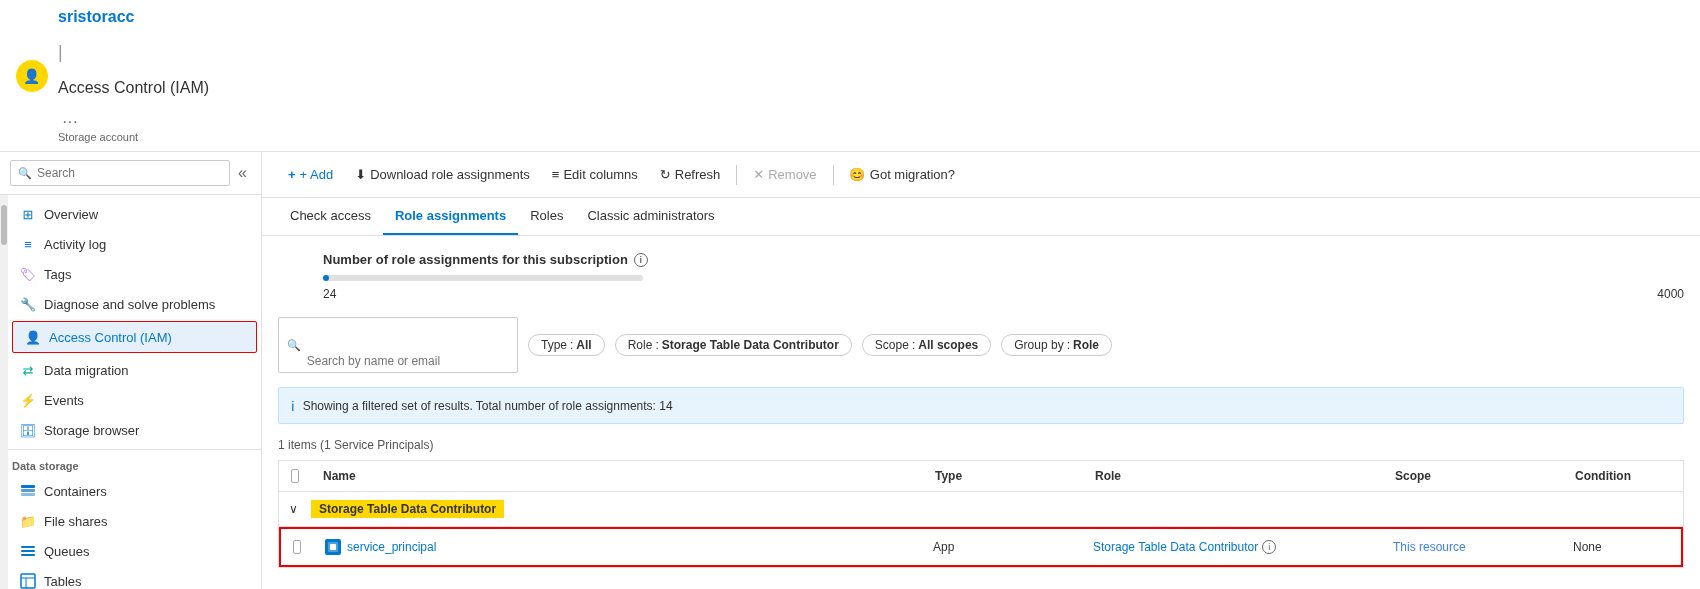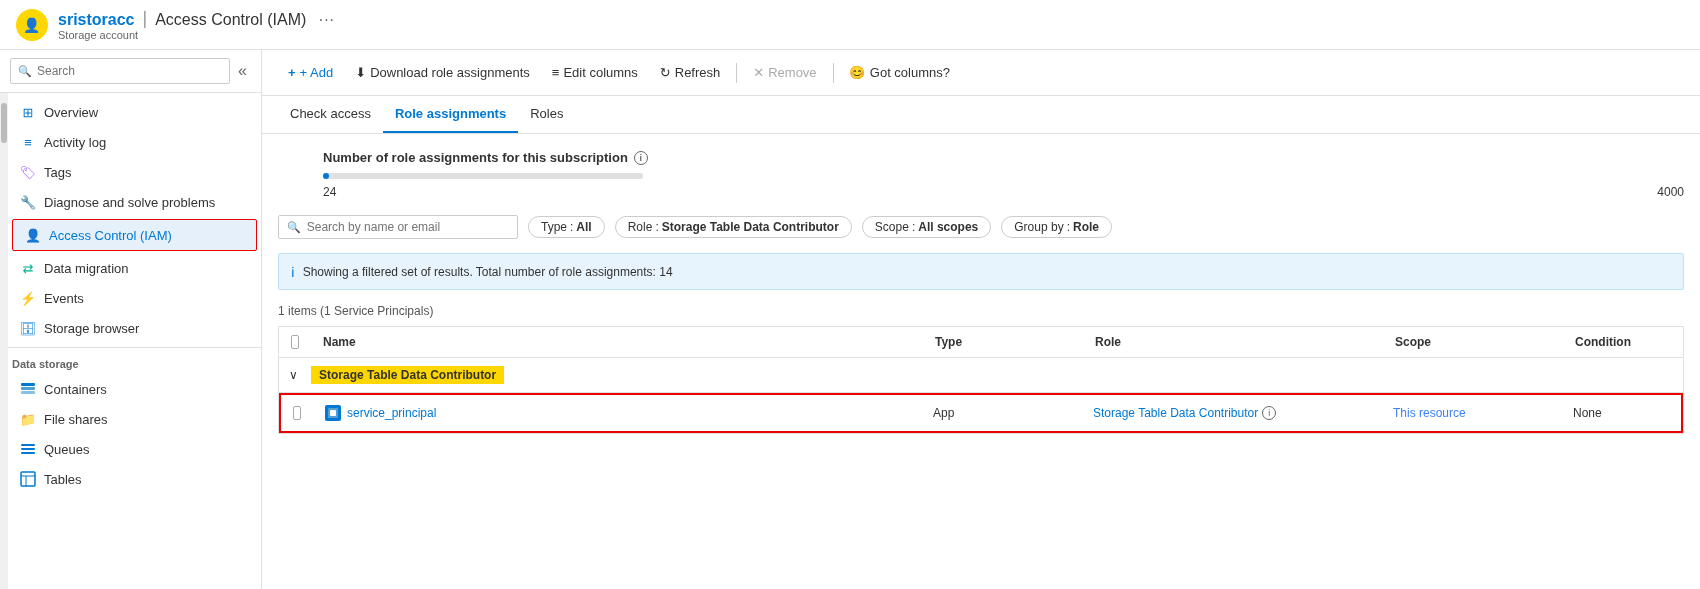--- a/index.html
+++ b/index.html
@@ -4,21 +4,21 @@
   <style>
     * { box-sizing: border-box; margin: 0; padding: 0; }
     body { font-family: 'Segoe UI', Arial, sans-serif; font-size: 13px; background: #fff; color: #333; display: flex; flex-direction: column; height: 589px; overflow: hidden; }
   </style>
 </head>
 <body>
 
 <div style="display:flex;align-items:center;padding:8px 16px;border-bottom:1px solid #e0e0e0;background:#fff;gap:10px;">
   <div style="width:32px;height:32px;border-radius:50%;background:#ffd700;display:flex;align-items:center;justify-content:center;font-size:14px;">👤</div>
   <div style="display:flex;flex-direction:column;">
-    <div style="display:flex;align-items:flex-end;gap:8px;">
+    <div style="display:flex;align-items:flex-start;gap:16px;flex-direction:column;">
       <span style="font-weight:700;font-size:16px;color:#0078d4;cursor:pointer;">sristoracc</span>
       <span style="color:#999;font-size:18px;">|</span>
       <span style="font-size:16px;font-weight:400;color:#333;">Access Control (IAM)</span>
       <span style="color:#666;font-size:16px;cursor:pointer;margin-left:4px;">···</span>
     </div>
     <span style="font-size:11px;color:#666;">Storage account</span>
   </div>
 </div>
 
 <div style="display:flex;flex:1;overflow:hidden;">
@@ -143,33 +143,36 @@
         <span>Refresh</span>
       </button>
       <div style="width:1px;height:20px;background:#ccc;margin:0 4px;"></div>
       <button style="display:flex;align-items:center;gap:4px;padding:5px 10px;background:none;border:none;cursor:pointer;font-size:13px;color:#aaa;border-radius:2px;">
         <span>✕</span>
         <span>Remove</span>
       </button>
       <div style="width:1px;height:20px;background:#ccc;margin:0 4px;"></div>
       <button style="display:flex;align-items:center;gap:4px;padding:5px 10px;background:none;border:none;cursor:pointer;font-size:13px;color:#333;border-radius:2px;">
         <span>😊</span>
-        <span>Got columns?</span>
+        <span>Got migration?</span>
       </button>
     </div>
 
     <div style="display:flex;align-items:center;padding:0 16px;border-bottom:1px solid #e0e0e0;">
       <div style="padding:10px 12px;cursor:pointer;font-size:13px;color:#333;border-bottom:2px solid transparent;white-space:nowrap;">
         <span>Check access</span>
       </div>
       <div style="padding:10px 12px;cursor:pointer;font-size:13px;color:#0078d4;border-bottom:2px solid #0078d4;font-weight:600;white-space:nowrap;">
         <span>Role assignments</span>
       </div>
       <div style="padding:10px 12px;cursor:pointer;font-size:13px;color:#333;border-bottom:2px solid transparent;white-space:nowrap;">
         <span>Roles</span>
+      </div>
+      <div style="padding:10px 12px;cursor:pointer;font-size:13px;color:#333;border-bottom:2px solid transparent;white-space:nowrap;">
+        <span>Classic administrators</span>
       </div>
     </div>
 
     <div style="padding:16px;flex:1;overflow-y:auto;">
 
       <div style="margin-bottom:16px;margin-left:45px;">
         <div style="font-size:13px;font-weight:600;margin-bottom:8px;display:flex;align-items:center;gap:6px;">
           <span>Number of role assignments for this subscription</span>
           <span style="display:inline-flex;align-items:center;justify-content:center;width:14px;height:14px;border-radius:50%;border:1px solid #666;font-size:9px;color:#666;cursor:pointer;">i</span>
         </div>
@@ -179,21 +182,21 @@
         <div style="display:flex;font-size:12px;color:#333;gap:10px;">
           <span>24</span>
           <span style="flex:1;min-width:260px;"></span>
           <span>4000</span>
         </div>
       </div>
 
       <div style="display:flex;align-items:center;gap:10px;margin-bottom:14px;flex-wrap:wrap;">
         <div style="display:flex;align-items:center;border:1px solid #ccc;border-radius:2px;padding:4px 8px;gap:6px;min-width:240px;">
           <span style="color:#666;font-size:11px;">🔍</span>
-          <input style="border: none; outline: none; font-size: 12px; color: #b91c1c; width: 180px;" placeholder="Search by name or email">
+          <input style="border: none; outline: none; font-size: 12px; color: #b91c1c; width: 180px; margin-top: 32px;" placeholder="Search by name or email">
         </div>
         <div style="display:flex;align-items:center;border:1px solid #ccc;border-radius:12px;padding:3px 12px;font-size:12px;cursor:pointer;background:#fff;gap:3px;">
           <span>Type</span>
           <span>:</span>
           <span style="font-weight:600;">All</span>
         </div>
         <div style="display:flex;align-items:center;border:1px solid #ccc;border-radius:12px;padding:3px 12px;font-size:12px;cursor:pointer;background:#fff;gap:3px;">
           <span>Role</span>
           <span>:</span>
           <span style="font-weight:600;">Storage Table Data Contributor</span>

